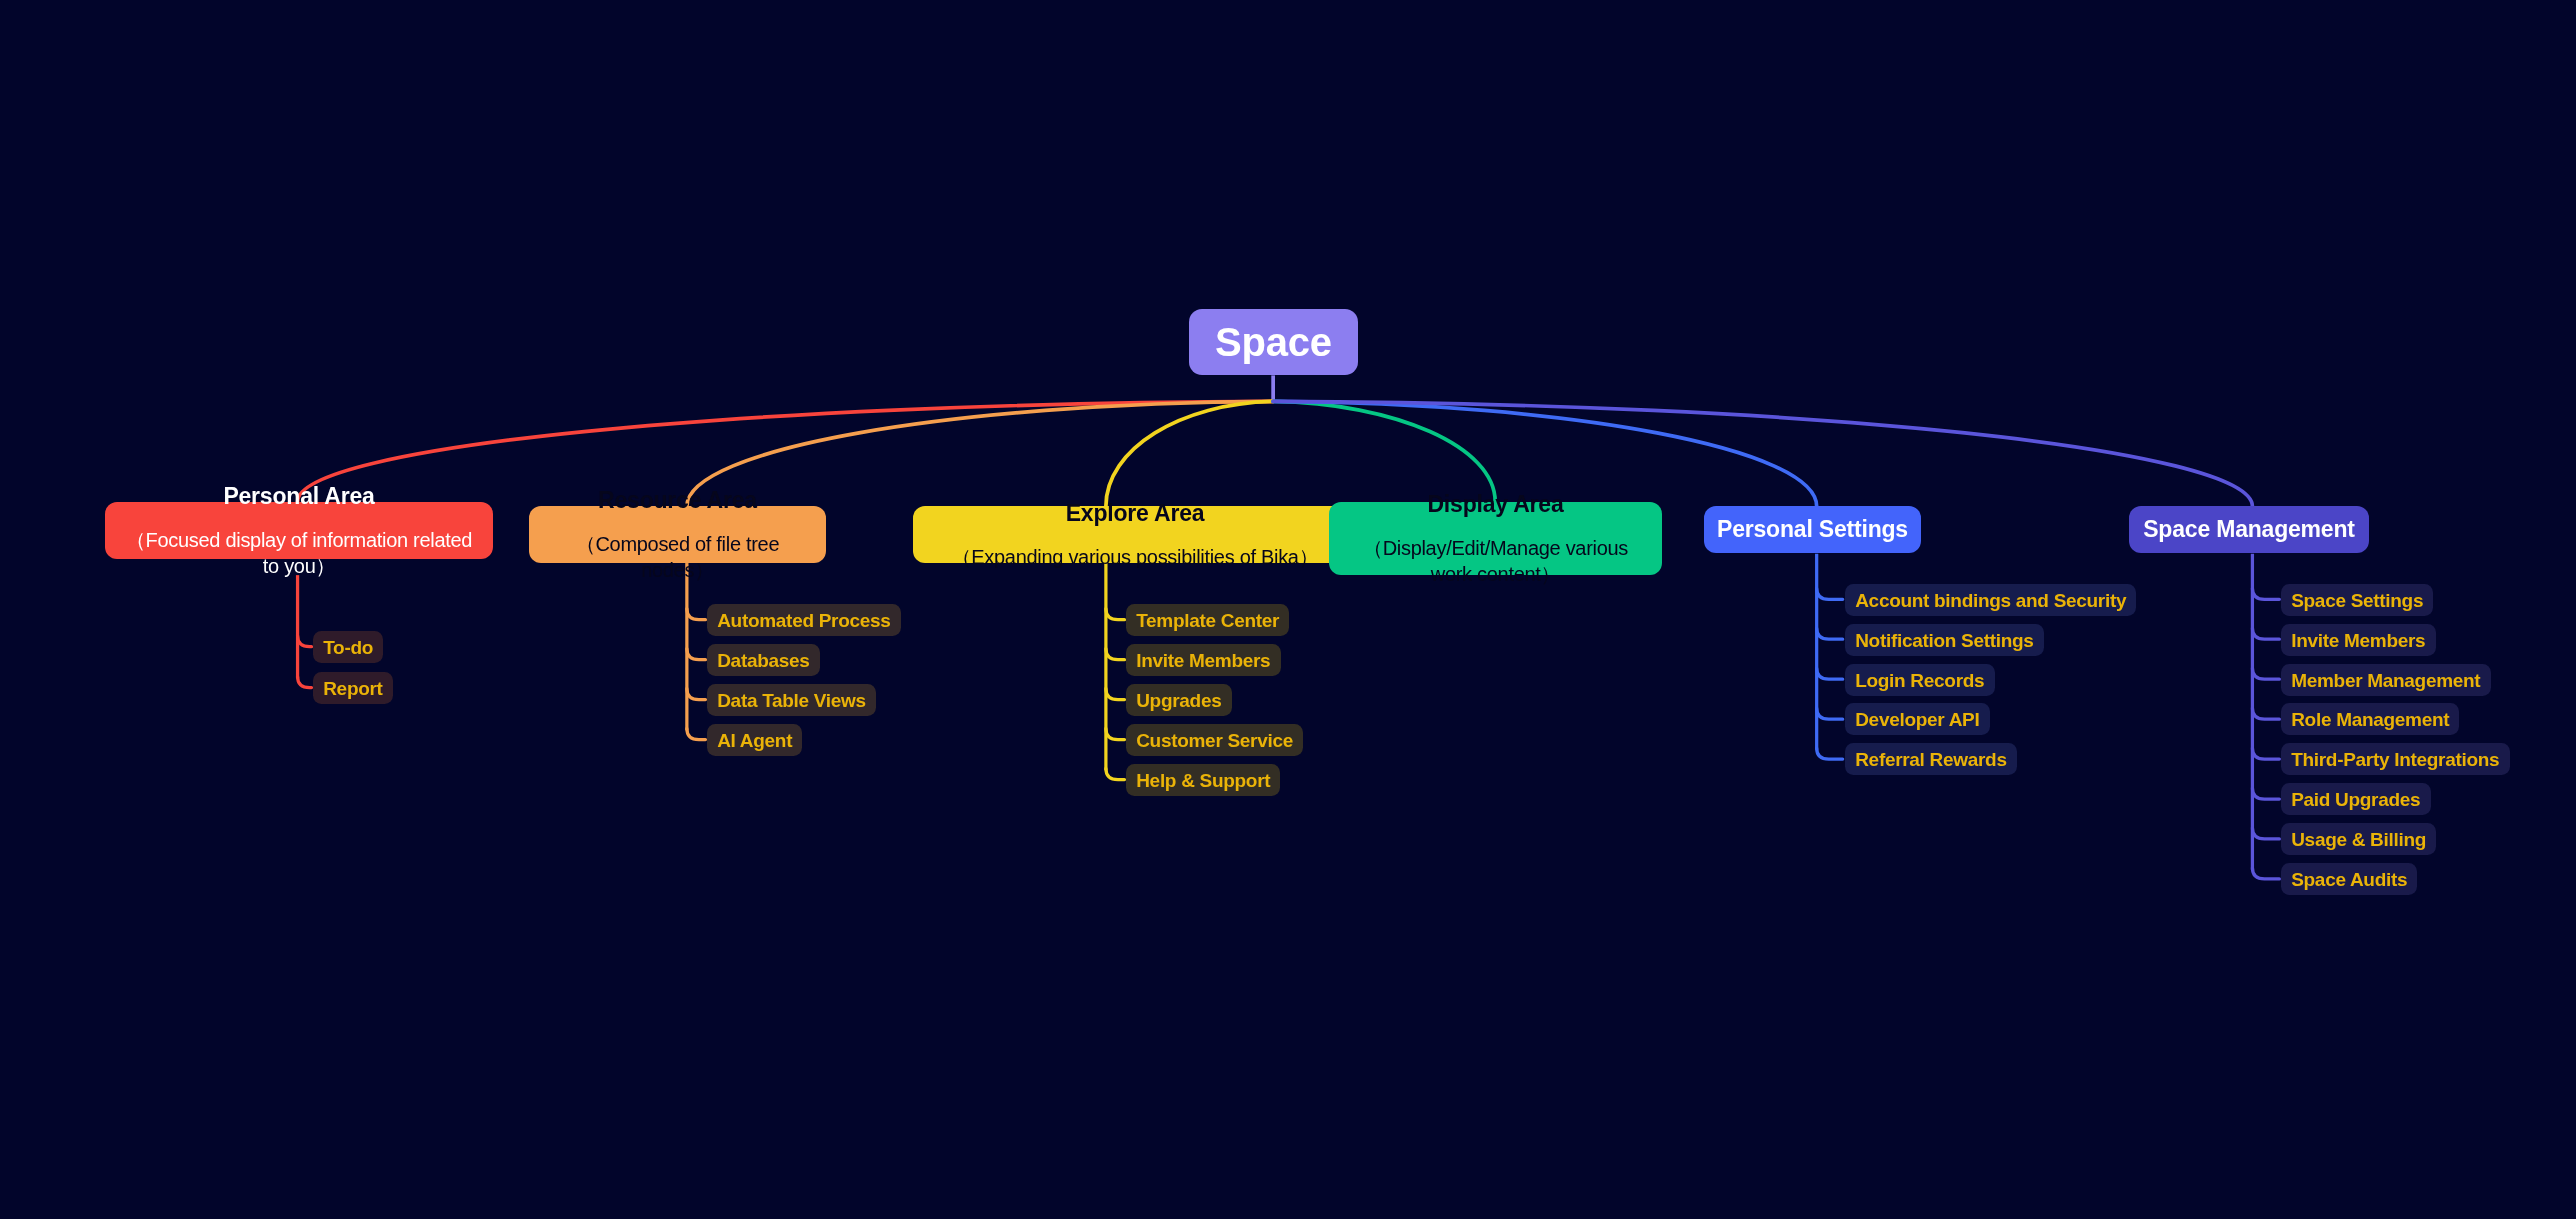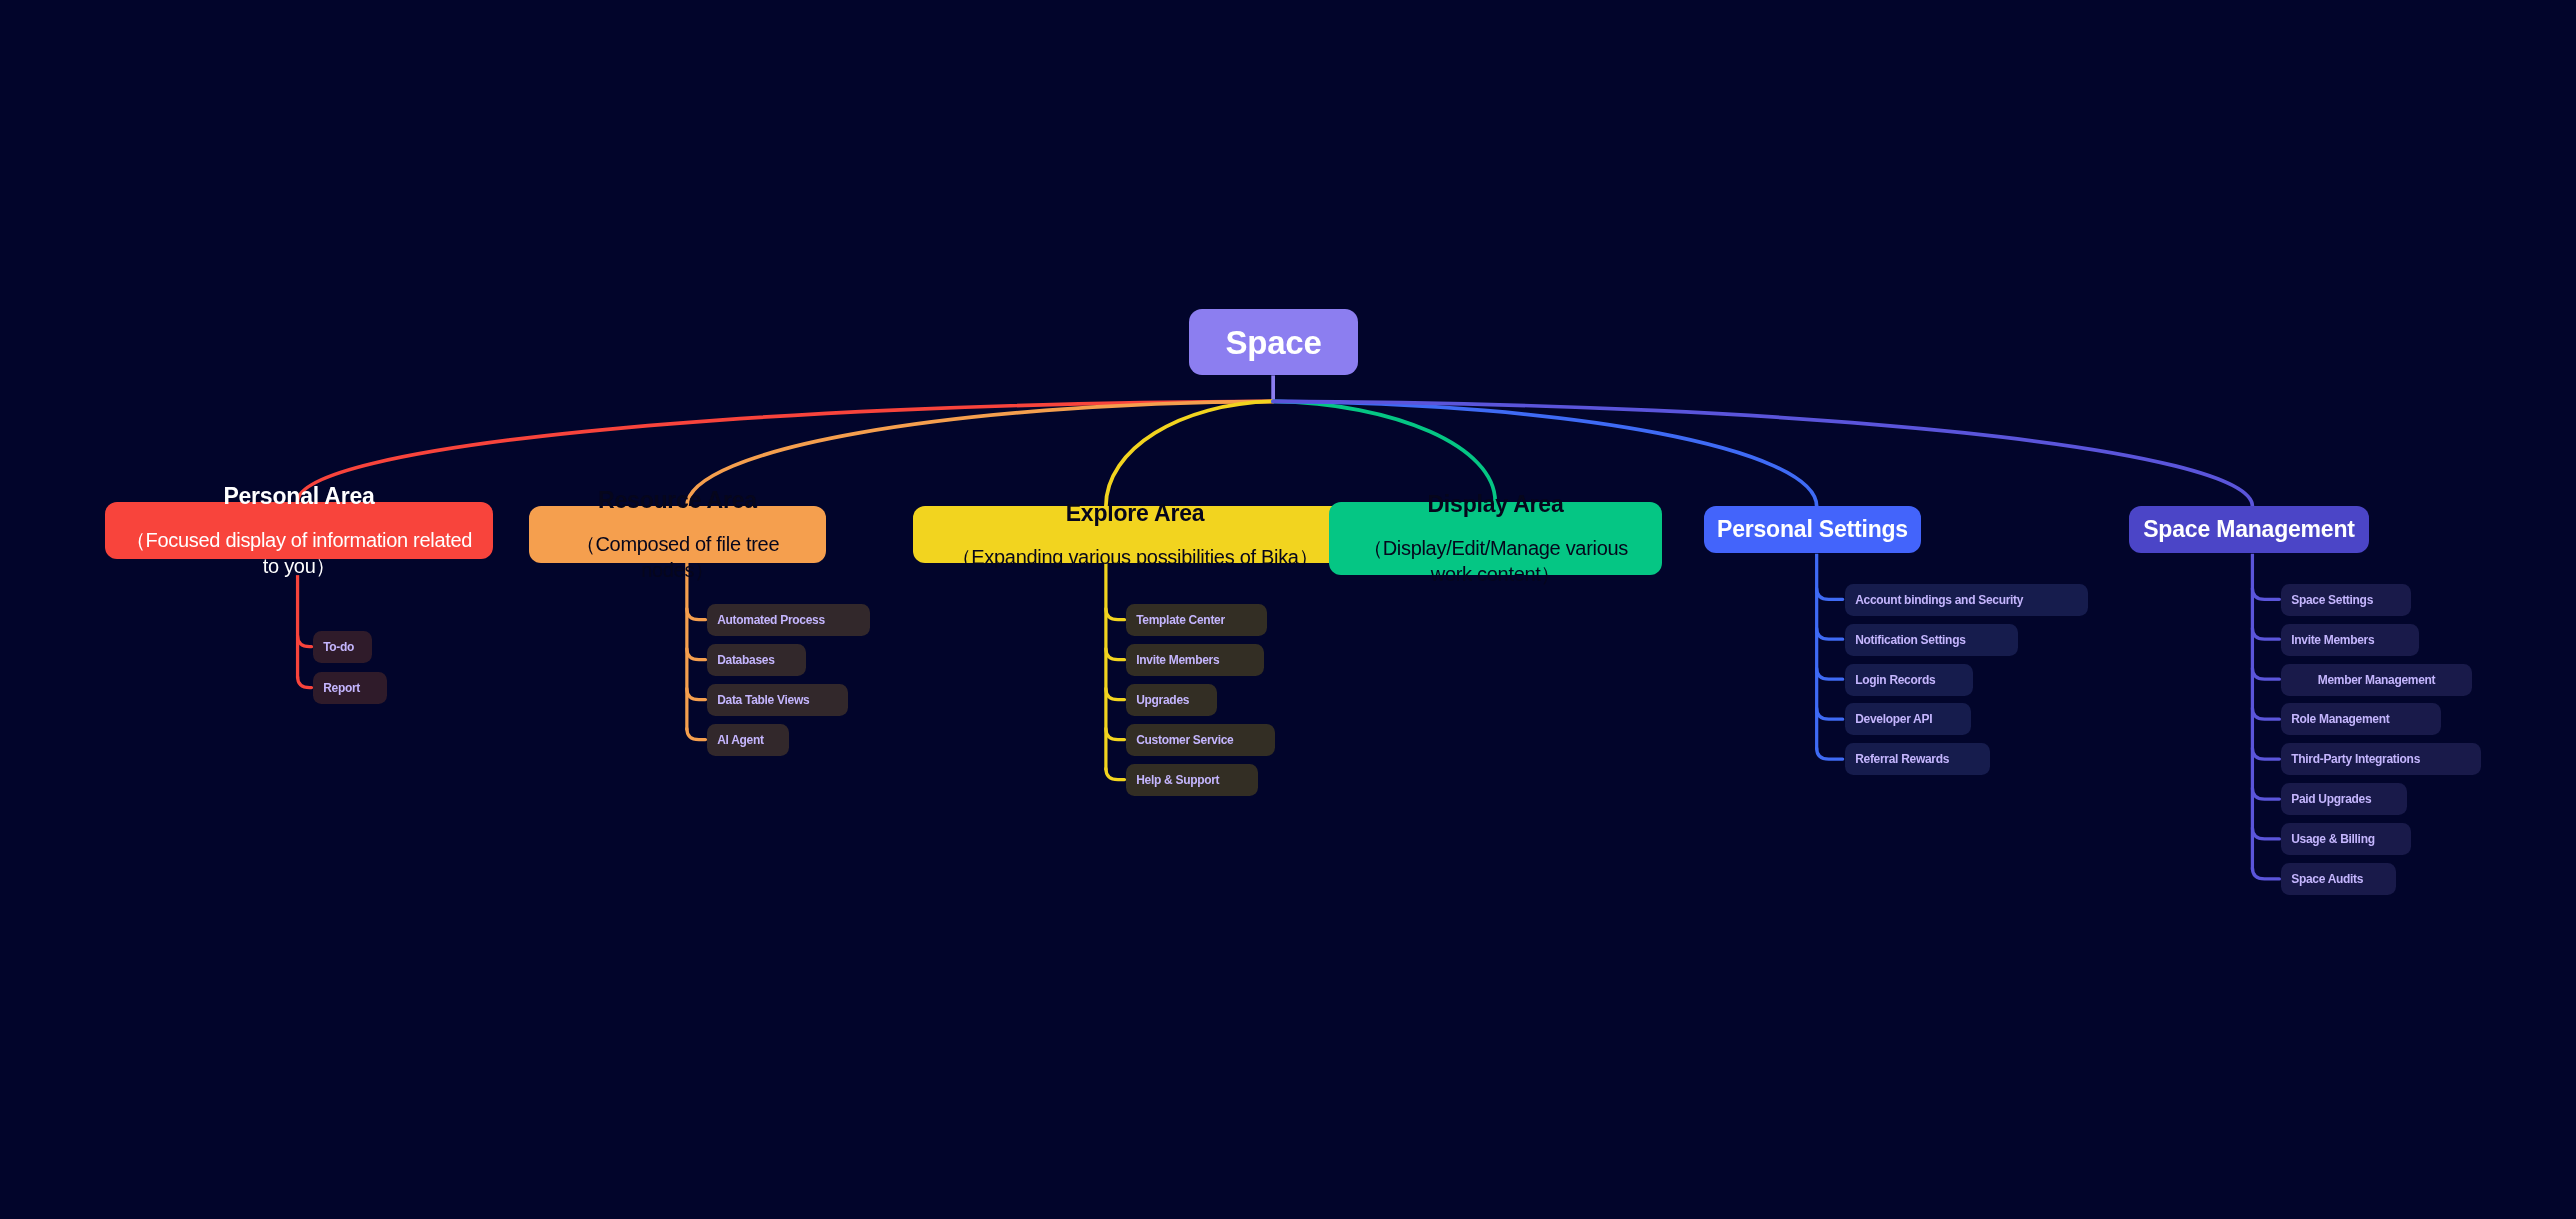--- a/index.html
+++ b/index.html
@@ -38,21 +38,21 @@
     border-radius: 13px;
     background: #8c7ef0;
     display: flex;
     align-items: center;
     justify-content: center;
     box-sizing: border-box;
     z-index: 5;
   }
   .root-node .label {
     color: #ffffff;
-    font-size: 33px;
+    font-size: 40px;
     font-weight: bold;
     letter-spacing: -0.2px;
     line-height: 1;
   }
 
   
   .branch-node {
     position: absolute;
     border-radius: 12px;
     box-sizing: border-box;
@@ -88,22 +88,22 @@
     height: 32px;
     border-radius: 8.4px;
     display: flex;
     align-items: center;
     padding: 0 10.2px;
     box-sizing: border-box;
     white-space: nowrap;
     z-index: 4;
   }
   .leaf .leaf-label {
-    color: #c4b5fd;
-    font-size: 12px;
+    color: #eab308;
+    font-size: 19px;
     font-weight: bold;
     letter-spacing: -0.3px;
     line-height: 1;
   }
 </style>
 </head>
 <body>
 
 <div id="canvas">
 

